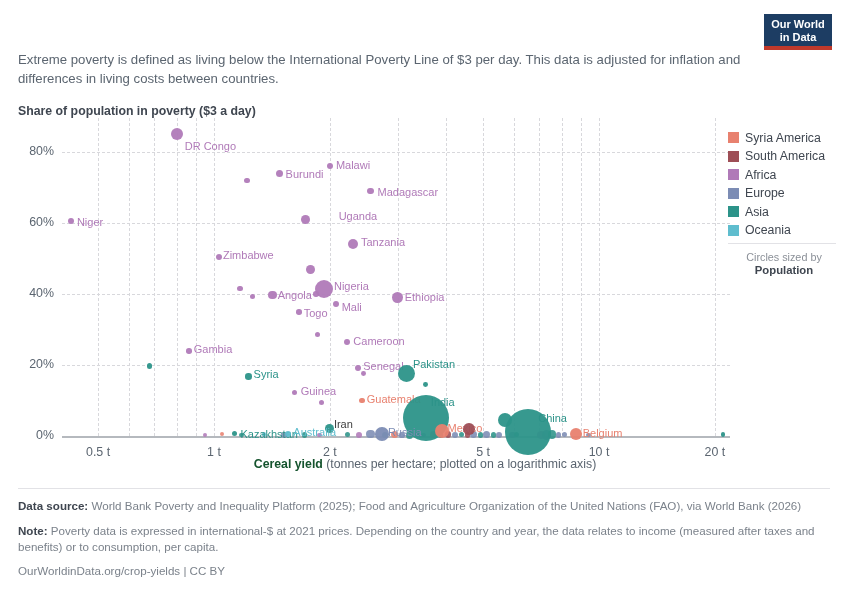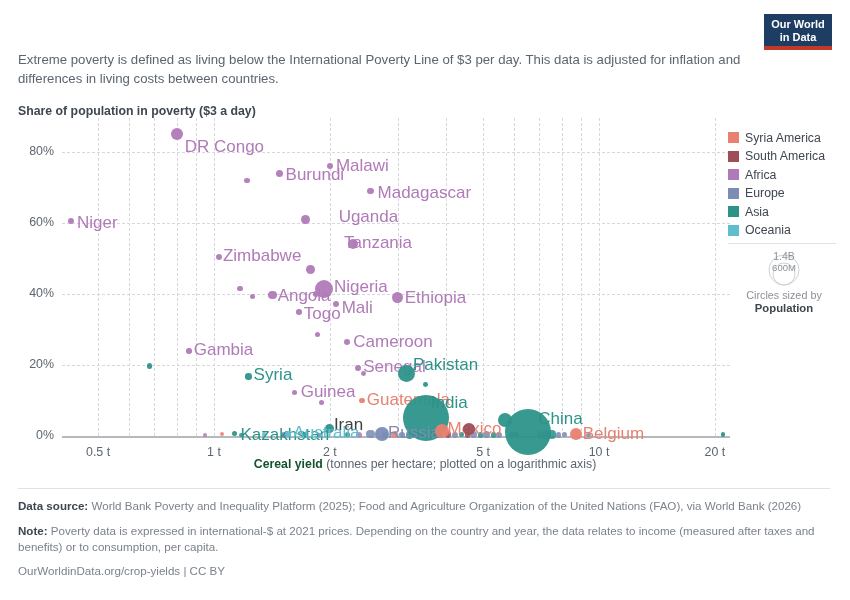--- a/index.html
+++ b/index.html
@@ -53,21 +53,21 @@
   }
   .x-axis-title{
     position:absolute;width:850px;text-align:center;top:357px;
     font-size:12.3px;color:#5b6570;
   }
   .x-axis-title b{color:#14532d;font-weight:700;}
 
   
   .pt{position:absolute;border-radius:50%;}
   .lbl{
-    position:absolute;font-size:17px;white-space:nowrap;
+    position:absolute;font-size:11px;white-space:nowrap;
     line-height:13px;
   }
 
   
   .legend{position:absolute;left:728px;top:130px;width:112px;}
   .leg-row{display:flex;align-items:center;margin-bottom:3.6px;height:15px;}
   .leg-sw{width:11px;height:11px;margin-right:6px;flex:0 0 auto;}
   .leg-tx{font-size:12.3px;color:#3f4650;}
   .leg-div{position:absolute;left:728px;top:243px;width:108px;height:1px;background:#e2e2e6;}
   .size-legend{position:absolute;left:728px;top:248px;width:112px;text-align:center;}
@@ -178,21 +178,21 @@
         <div class="pt" style="left: 367.118px; top: 87.65px; width: 6.8px; height: 6.8px; background: rgb(176, 122, 184); opacity: 0.95;"></div>
         <div class="lbl" style="left: 377.518px; top: 86.05px; color: rgb(176, 122, 184);">Madagascar</div>
         <div class="pt" style="left: 244.449px; top: 77.6px; width: 5.6px; height: 5.6px; background: rgb(176, 122, 184); opacity: 0.95;"></div>
         <div class="pt" style="left: 67.7297px; top: 118.025px; width: 6.4px; height: 6.4px; background: rgb(176, 122, 184); opacity: 0.95;"></div>
         <div class="lbl" style="left: 76.9297px; top: 116.225px; color: rgb(176, 122, 184);">Niger</div>
         <div class="pt" style="left: 301.248px; top: 115.05px; width: 8.8px; height: 8.8px; background: rgb(176, 122, 184); opacity: 0.95;"></div>
         <div class="lbl" style="left: 309.648px; top: 110.45px; color: rgb(176, 122, 184); padding-left: 29px;">Uganda</div>
         <div class="pt" style="left: 215.942px; top: 153.725px; width: 6px; height: 6px; background: rgb(176, 122, 184); opacity: 0.95;"></div>
         <div class="lbl" style="left: 222.942px; top: 148.725px; color: rgb(176, 122, 184);">Zimbabwe</div>
         <div class="pt" style="left: 348.065px; top: 139.1px; width: 10.4px; height: 10.4px; background: rgb(176, 122, 184); opacity: 0.95;"></div>
-        <div class="lbl" style="left: 344px; top: 136.3px; color: rgb(176, 122, 184);">Tanzania</div>
+        <div class="lbl" style="left: 361px; top: 136.3px; color: rgb(176, 122, 184);">Tanzania</div>
         <div class="pt" style="left: 314.94px; top: 179.675px; width: 18px; height: 18px; background: rgb(176, 122, 184); opacity: 0.95;"></div>
         <div class="lbl" style="left: 333.94px; top: 179.675px; color: rgb(176, 122, 184);">Nigeria</div>
         <div class="pt" style="left: 306.012px; top: 164.75px; width: 8.8px; height: 8.8px; background: rgb(176, 122, 184); opacity: 0.95;"></div>
         <div class="pt" style="left: 268.431px; top: 190.51px; width: 8.4px; height: 8.4px; background: rgb(176, 122, 184); opacity: 0.95;"></div>
         <div class="lbl" style="left: 277.631px; top: 188.71px; color: rgb(176, 122, 184);">Angola</div>
         <div class="pt" style="left: 237.452px; top: 185.875px; width: 5.6px; height: 5.6px; background: rgb(176, 122, 184); opacity: 0.95;"></div>
         <div class="pt" style="left: 250.043px; top: 194.24px; width: 5.2px; height: 5.2px; background: rgb(176, 122, 184); opacity: 0.95;"></div>
         <div class="pt" style="left: 332.649px; top: 200.94px; width: 6px; height: 6px; background: rgb(176, 122, 184); opacity: 0.95;"></div>
         <div class="lbl" style="left: 341.649px; top: 200.94px; color: rgb(176, 122, 184);">Mali</div>
         <div class="pt" style="left: 313.155px; top: 191.2px; width: 5.6px; height: 5.6px; background: rgb(176, 122, 184); opacity: 0.95;"></div>
@@ -265,28 +265,20 @@
         <span class="leg-sw" style="background: rgb(44, 147, 137);"></span>
         <span class="leg-tx">Asia</span>
       </div>
       <div class="leg-row">
         <span class="leg-sw" style="background: rgb(95, 189, 206);"></span>
         <span class="leg-tx">Oceania</span>
       </div>
     </div>
   <div class="leg-div"></div>
   <div class="size-legend">
-    <div style="position:relative;height:38px;">
-      <svg width="112" height="38">
-        <circle cx="56" cy="22" r="15" fill="none" stroke="#cdd1d6" stroke-width="1"></circle>
-        <circle cx="56" cy="26" r="11" fill="none" stroke="#cdd1d6" stroke-width="1"></circle>
-      </svg>
-      <div class="sl-big">1.4B</div>
-      <div class="sl-small">600M</div>
-    </div>
     <div class="sl-cap">
       <span>Circles sized by</span><br>
       <b>Population</b>
     </div>
   </div>
 
   <div class="footer">
     <div class="foot-line"></div>
     <p class="foot-p">
       <b>Data source:</b><span> World Bank Poverty and Inequality Platform (2025); Food and Agriculture Organization of the United Nations (FAO), via World Bank (2026)</span>

